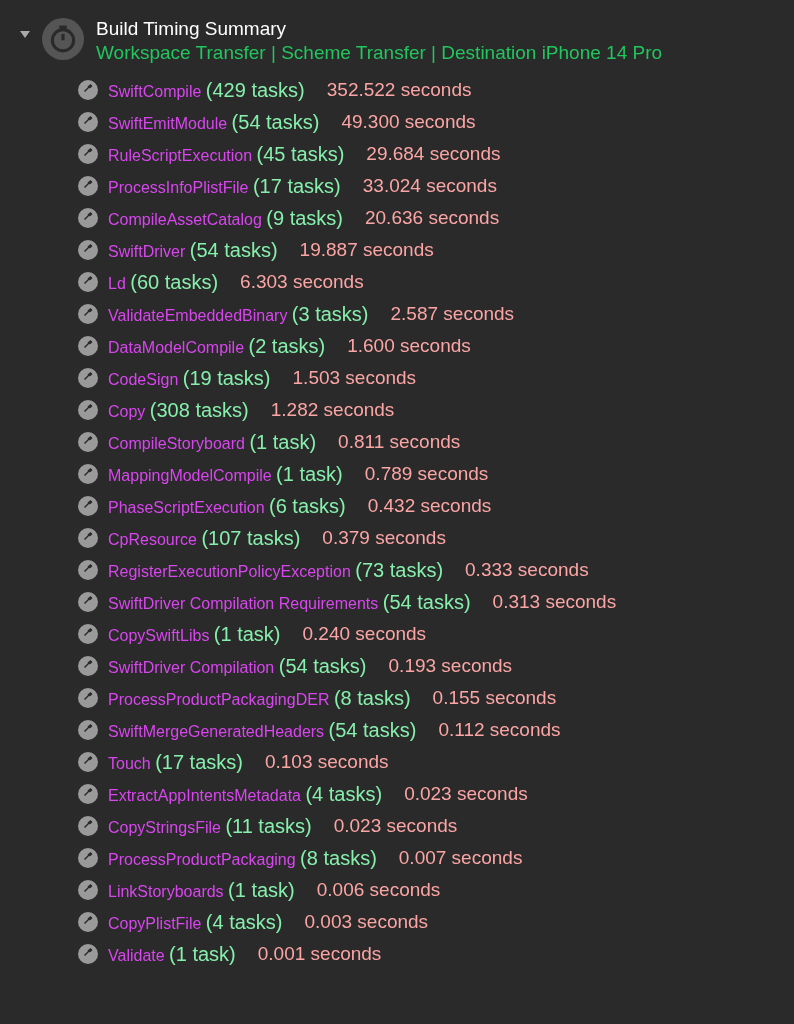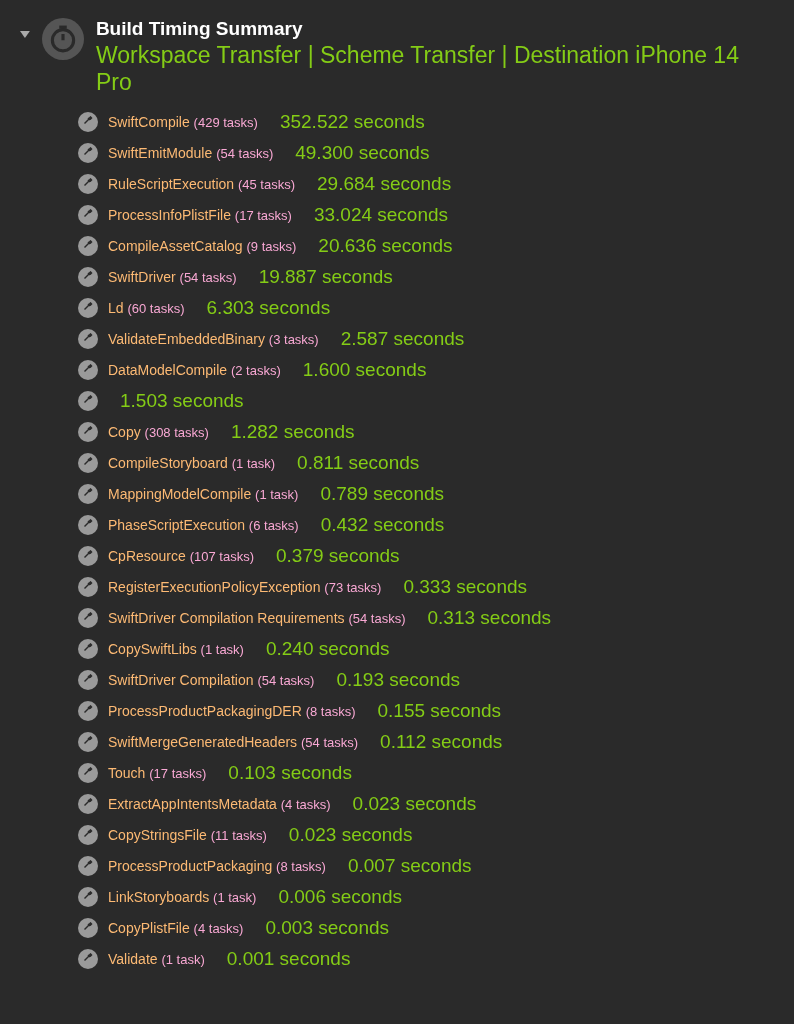--- a/index.html
+++ b/index.html
@@ -27,41 +27,41 @@
     .timer-badge {
       width: 42px; height: 42px;
       border-radius: 50%;
       background: #555;
       display: flex;
       align-items: center; justify-content: center;
       flex-shrink: 0;
     }
     .timer-badge svg { width: 30px; height: 30px; }
     .header-text { display: flex; flex-direction: column; gap: 2px; }
-    .title { font-weight: 700; color: #fff; font-size: 19px; }
-    .subtitle { color: #84cc16; font-size: 23px; }
+    .title { font-weight: 400; color: #fff; font-size: 19px; }
+    .subtitle { color: #22c55e; font-size: 19px; }
     .tasks-list { margin-left: 58px; margin-top: 6px; }
     .task-row {
       display: flex;
       align-items: center;
       gap: 10px;
       padding: 4.5px 0;
     }
     .task-icon {
       width: 20px; height: 20px;
       border-radius: 50%;
       background: #9a9a9a;
       display: flex; align-items: center; justify-content: center;
       flex-shrink: 0;
     }
     .task-icon svg { width: 12px; height: 12px; }
     .task-label { display: inline-flex; gap: 0; align-items: baseline; }
-    .task-name { color: #fdba74; font-weight: 400; font-size: 14px; white-space: pre; }
-    .task-count { color: #f9a8d4; font-weight: 400; font-size: 13px; }
-    .task-time { color: #84cc16; font-weight: 400; font-size: 19px; margin-left: 12px; }
+    .task-name { color: #d946ef; font-weight: 400; font-size: 16px; white-space: pre; }
+    .task-count { color: #86efac; font-weight: 400; font-size: 20px; }
+    .task-time { color: #fca5a5; font-weight: 400; font-size: 19px; margin-left: 12px; }
   </style>
 </head>
 <body>
 
 <div class="header-row">
   <span class="disclosure">
     <svg viewBox="0 0 10 10" fill="#aaa">
         <polygon points="0,2 10,2 5,9"></polygon>
       </svg>
   </span>
@@ -196,20 +196,24 @@
       </span>
       <span class="task-time">1.600 seconds</span>
     </div>
     <div class="task-row">
       <span class="task-icon">
         <svg viewBox="0 0 24 24" fill="#2a2a2a">
           <path d="M13 3l4 4-2 2-1-1-8 8-2-2 8-8-1-1z"></path>
           <rect x="14" y="1" width="6" height="6" rx="1" transform="rotate(45 17 4)"></rect>
         </svg>
       </span>
+      <span class="task-label">
+        <span class="task-name">CodeSign </span>
+        <span class="task-count">(19 tasks)</span>
+      </span>
       <span class="task-time">1.503 seconds</span>
     </div>
     <div class="task-row">
       <span class="task-icon">
         <svg viewBox="0 0 24 24" fill="#2a2a2a">
           <path d="M13 3l4 4-2 2-1-1-8 8-2-2 8-8-1-1z"></path>
           <rect x="14" y="1" width="6" height="6" rx="1" transform="rotate(45 17 4)"></rect>
         </svg>
       </span>
       <span class="task-label">

